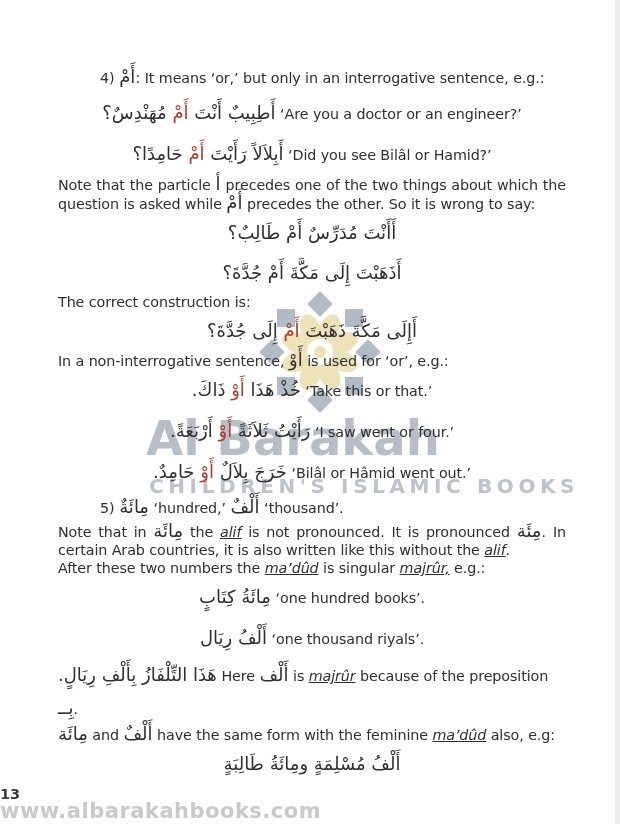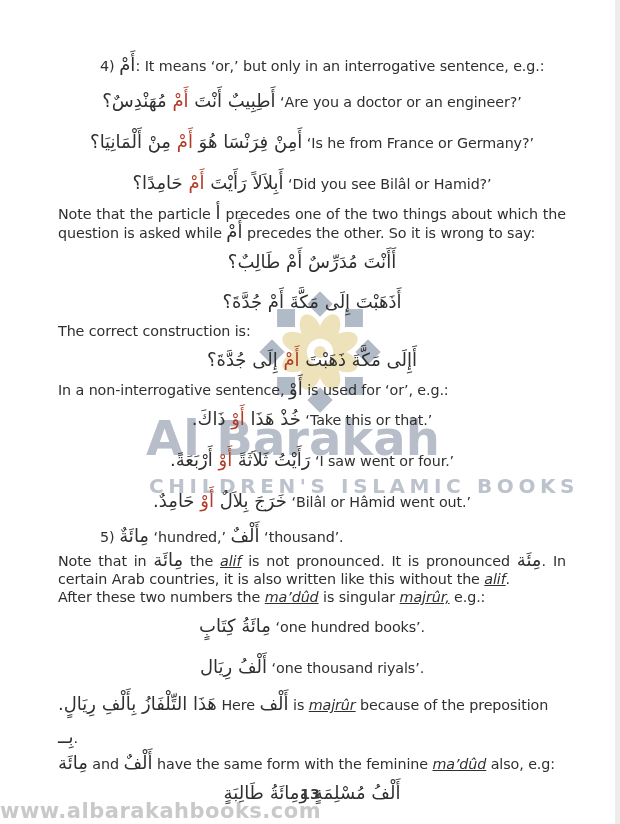--- a/index.html
+++ b/index.html
@@ -36,20 +36,21 @@
   .wm-url {
     position: absolute; left: 0; right: 0; top: 799px;
     text-align: left; font-size: 21px; font-weight: bold;
     color: #c9c9c9; letter-spacing: 0.5px;
   }
 
   
   #content {
     position: relative; z-index: 2;
     padding: 50px 54px 0 58px;
+    margin-top: 12px;
   }
   #content > div { margin: 0; }
 
   .seg-en { font-size: 14.3px; letter-spacing: -0.1px; }
   .seg-i  { font-style: italic; text-decoration: underline; }
   .seg-ar { font-family: "DejaVu Sans", sans-serif; font-size: 18px; }
   .seg-red { color: #b23a26; }
   .ar-run { unicode-bidi: isolate; }
 
   .t-heading { line-height: 30px; padding-left: 42px; }
@@ -60,21 +61,21 @@
   [data-line="ex-doctor"]       { margin-top: 8px; }
   [data-line="note-particle"]   { margin-top: 4px; }
   [data-line="heading-5"]       { margin-top: 2px; line-height: 28px; }
   [data-line="note-hundred"]    { margin-top: 4px; }
   [data-line="after-numbers"]   { margin-top: 6px; }
   [data-line="hundred-books"]   { margin-top: 1px; }
   [data-line="thousand-fem"]    { margin-top: 2px; }
 
   #page-number {
     position: absolute; left: 0; right: 0; top: 786px;
-    text-align: center; font-size: 14.5px; font-weight: bold;
+    font-size: 14.5px; font-weight: bold;
     color: #3a3a3a; z-index: 2;
   }
 </style>
 </head>
 <body>
 
 <div id="watermark">
   <div class="page-edge"></div>
 
   <div class="wm-ornament">
@@ -137,21 +138,20 @@
   </div>
 
   <div class="wm-title">Al Barakah</div>
   <div class="wm-sub">CHILDREN'S ISLAMIC BOOKS</div>
   <div class="wm-url">www.albarakahbooks.com</div>
 </div>
 
 <div id="content">
     <div class="t-heading" data-line="heading-4"><span class="seg-en">4) </span><span dir="rtl" class="ar-run"><span class="seg-ar">أَمْ</span></span><span class="seg-en">: It means ‘or,’ but only in an interrogative sentence, e.g.:</span></div>
     <div class="t-ex" data-line="ex-doctor"><span dir="rtl" class="ar-run"><span class="seg-ar">أَطِبِيبٌ أَنْتَ </span><span class="seg-ar seg-red">أَمْ</span><span class="seg-ar"> مُهَنْدِسٌ؟</span></span><span class="seg-en"> ‘Are you a doctor or an engineer?’</span></div>
-    <div class="t-ex" data-line="ex-france"><span dir="rtl" class="ar-run"><span class="seg-ar">أَمِنْ فِرَنْسَا هُوَ </span><span class="seg-ar seg-red">أَمْ</span><span class="seg-ar"> مِنْ أَلْمَانِيَا؟</span></span><span class="seg-en"> ‘Is he from France or Germany?’</span></div>
     <div class="t-ex" data-line="ex-bilal"><span dir="rtl" class="ar-run"><span class="seg-ar">أَبِلاَلاً رَأَيْتَ </span><span class="seg-ar seg-red">أَمْ</span><span class="seg-ar"> حَامِدًا؟</span></span><span class="seg-en"> ‘Did you see Bilâl or Hamid?’</span></div>
     <div class="t-para" data-line="note-particle"><span class="seg-en">Note that the particle </span><span dir="rtl" class="ar-run"><span class="seg-ar">أ</span></span><span class="seg-en"> precedes one of the two things about which the question is asked while </span><span dir="rtl" class="ar-run"><span class="seg-ar">أَمْ</span></span><span class="seg-en"> precedes the other. So it is wrong to say:</span></div>
     <div class="t-ex" data-line="wrong-1"><span dir="rtl" class="ar-run"><span class="seg-ar">أَأَنْتَ مُدَرِّسٌ أَمْ طَالِبٌ؟</span></span></div>
     <div class="t-ex" data-line="wrong-2"><span dir="rtl" class="ar-run"><span class="seg-ar">أَذَهَبْتَ إِلَى مَكَّةَ أَمْ جُدَّةَ؟</span></span></div>
     <div class="t-para" data-line="correct-stmt"><span class="seg-en">The correct construction is:</span></div>
     <div class="t-ex" data-line="correct-2"><span dir="rtl" class="ar-run"><span class="seg-ar">أَإِلَى مَكَّةَ ذَهَبْتَ </span><span class="seg-ar seg-red">أَمْ</span><span class="seg-ar"> إِلَى جُدَّةَ؟</span></span></div>
     <div class="t-para" data-line="or-stmt"><span class="seg-en">In a non-interrogative sentence, </span><span dir="rtl" class="ar-run"><span class="seg-ar">أَوْ</span></span><span class="seg-en"> is used for ‘or’, e.g.:</span></div>
     <div class="t-ex" data-line="ex-take"><span dir="rtl" class="ar-run"><span class="seg-ar">خُذْ هَذَا </span><span class="seg-ar seg-red">أَوْ</span><span class="seg-ar"> ذَاكَ.</span></span><span class="seg-en"> ‘Take this or that.’</span></div>
     <div class="t-ex" data-line="ex-saw"><span dir="rtl" class="ar-run"><span class="seg-ar">رَأَيْتُ ثَلاَثَةً </span><span class="seg-ar seg-red">أَوْ</span><span class="seg-ar"> أَرْبَعَةً.</span></span><span class="seg-en"> ‘I saw went or four.’</span></div>
     <div class="t-ex" data-line="ex-went"><span dir="rtl" class="ar-run"><span class="seg-ar">خَرَجَ بِلاَلٌ </span><span class="seg-ar seg-red">أَوْ</span><span class="seg-ar"> حَامِدٌ.</span></span><span class="seg-en"> ‘Bilâl or Hâmid went out.’</span></div>

